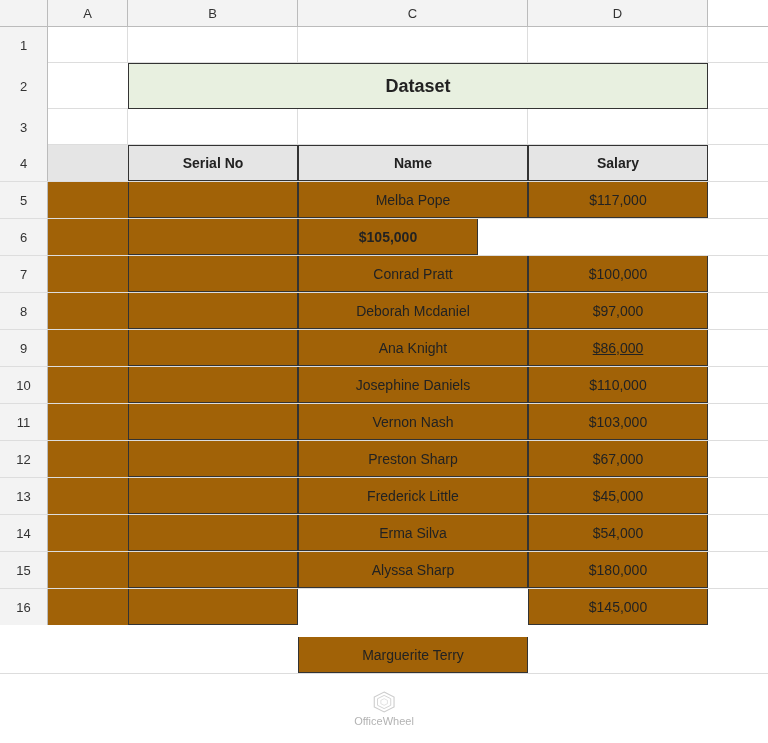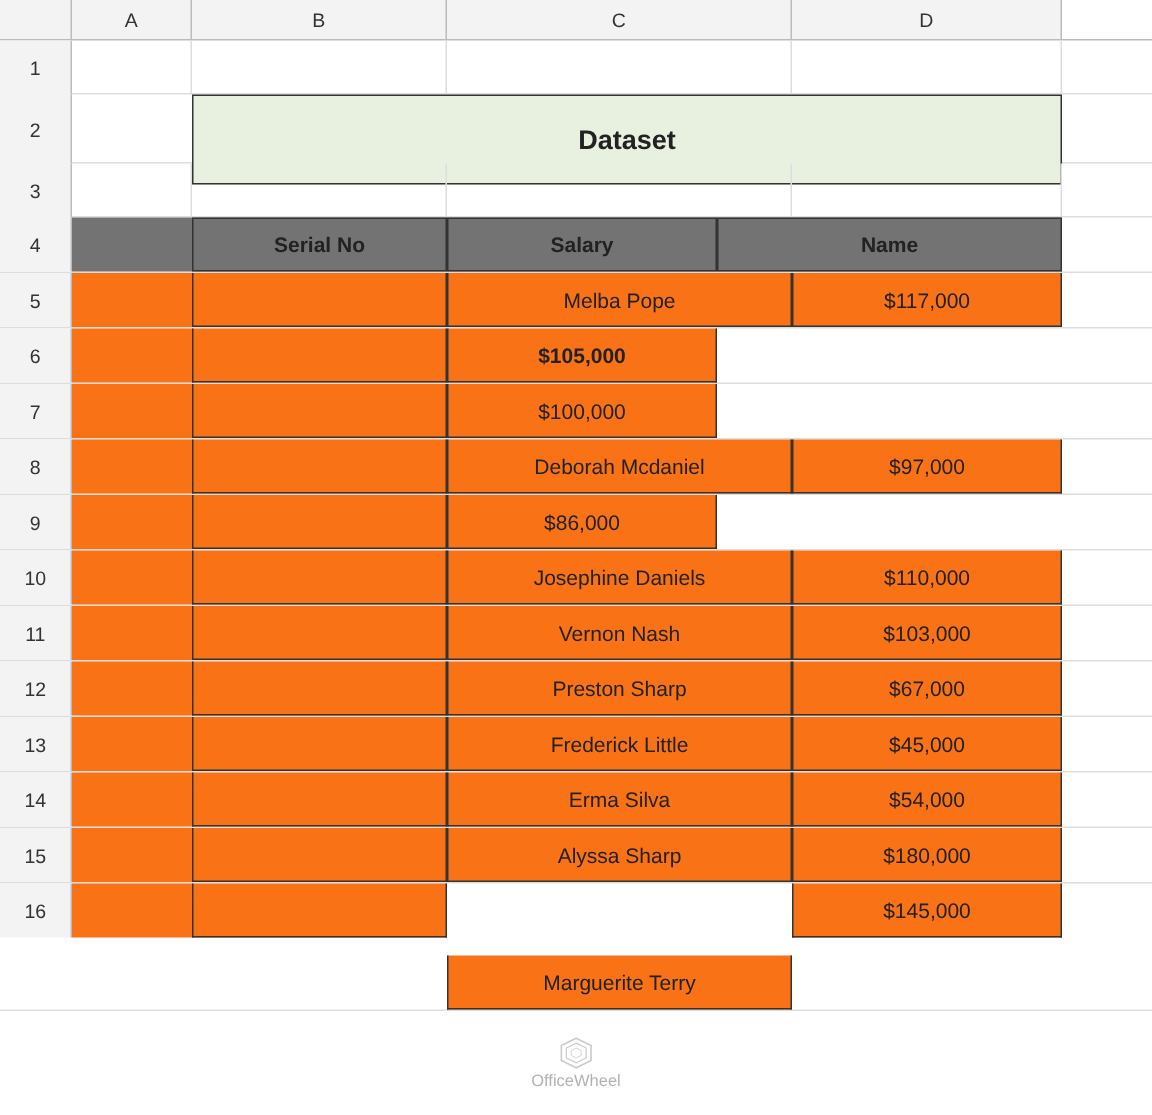--- a/index.html
+++ b/index.html
@@ -99,35 +99,35 @@
       font-size: 18px;
       border-bottom: 2px solid #333;
     }
 
     
 
     
     .header-row .cell {
       font-weight: bold;
       border: 1px solid #333;
-      background: #737373;
+      background: #e5e5e5;
     }
     .header-row .cell-b,
     .header-row .cell-c,
     .header-row .cell-d {
       border-left: 1px solid #333;
       border-right: 1px solid #333;
     }
 
     
     .data-row .cell {
       border-left: 1px solid #333;
       border-right: 1px solid #333;
       border-bottom: 1px solid #333;
-      background: #f97316;
+      background: #a16207;
     }
 
     .data-row:last-child .cell {
       border-bottom: 1px solid #333;
     }
 
     
     .merged-cell {
       width: 580px;
       min-width: 580px;
@@ -172,39 +172,39 @@
     <div class="row-num">1</div>
     <div class="cell cell-a"></div>
     <div class="cell cell-b"></div>
     <div class="cell cell-c"></div>
     <div class="cell cell-d"></div>
   </div>
 
   <div class="spreadsheet-row" style="height:46px;">
     <div class="row-num" style="height:46px;">2</div>
     <div class="cell cell-a" style="height:46px; border:none;"></div>
-    <div class="cell merged-cell dataset-title-cell" style="height:60px; justify-content:center;">
+    <div class="cell merged-cell dataset-title-cell" style="height:46px; justify-content:center;">
       <span>Dataset</span>
     </div>
   </div>
 
   <div class="spreadsheet-row row-empty">
     <div class="row-num">3</div>
     <div class="cell cell-a"></div>
     <div class="cell cell-b"></div>
     <div class="cell cell-c"></div>
     <div class="cell cell-d"></div>
   </div>
 
   <div class="spreadsheet-row header-row">
     <div class="row-num">4</div>
     <div class="cell cell-a" style="border:none;"></div>
     <div class="cell cell-b" style="border:1px solid #333; font-weight:bold;">Serial No</div>
+    <div class="cell cell-c" style="border:1px solid #333; font-weight:bold;">Name</div>
     <div class="cell cell-d" style="border:1px solid #333; font-weight:bold;">Salary</div>
-    <div class="cell cell-c" style="border:1px solid #333; font-weight:bold;">Name</div>
   </div>
 
   <div class="spreadsheet-row data-row">
     <div class="row-num">5</div>
     <div class="cell cell-a" style="border:none;"></div>
     <div class="cell cell-b" style="border:1px solid #333;border-top:none;"></div>
     <div class="cell cell-c" style="border:1px solid #333;border-top:none;">Melba Pope</div>
     <div class="cell cell-d" style="border:1px solid #333;border-top:none;">$117,000</div>
   </div>
 
@@ -212,36 +212,38 @@
     <div class="row-num">6</div>
     <div class="cell cell-a" style="border:none;"></div>
     <div class="cell cell-b" style="border:1px solid #333;border-top:none;"></div>
     <div class="cell cell-d" style="border:1px solid #333;border-top:none;font-weight:bold;">$105,000</div>
   </div>
 
   <div class="spreadsheet-row data-row">
     <div class="row-num">7</div>
     <div class="cell cell-a" style="border:none;"></div>
     <div class="cell cell-b" style="border:1px solid #333;border-top:none;"></div>
+    <div class="cell cell-c" style="border:1px solid #333;border-top:none;">Conrad Pratt</div>
     <div class="cell cell-d" style="border:1px solid #333;border-top:none;">$100,000</div>
   </div>
 
   <div class="spreadsheet-row data-row">
     <div class="row-num">8</div>
     <div class="cell cell-a" style="border:none;"></div>
     <div class="cell cell-b" style="border:1px solid #333;border-top:none;"></div>
     <div class="cell cell-c" style="border:1px solid #333;border-top:none;">Deborah Mcdaniel</div>
     <div class="cell cell-d" style="border:1px solid #333;border-top:none;">$97,000</div>
   </div>
 
   <div class="spreadsheet-row data-row">
     <div class="row-num">9</div>
     <div class="cell cell-a" style="border:none;"></div>
     <div class="cell cell-b" style="border:1px solid #333;border-top:none;"></div>
-    <div class="cell cell-d" style="border:1px solid #333;border-top:none;">$86,000</div>
+    <div class="cell cell-c" style="border:1px solid #333;border-top:none;">Ana Knight</div>
+    <div class="cell cell-d" style="border:1px solid #333;border-top:none;text-decoration:underline;">$86,000</div>
   </div>
 
   <div class="spreadsheet-row data-row">
     <div class="row-num">10</div>
     <div class="cell cell-a" style="border:none;"></div>
     <div class="cell cell-b" style="border:1px solid #333;border-top:none;"></div>
     <div class="cell cell-c" style="border:1px solid #333;border-top:none;">Josephine Daniels</div>
     <div class="cell cell-d" style="border:1px solid #333;border-top:none;">$110,000</div>
   </div>
 

